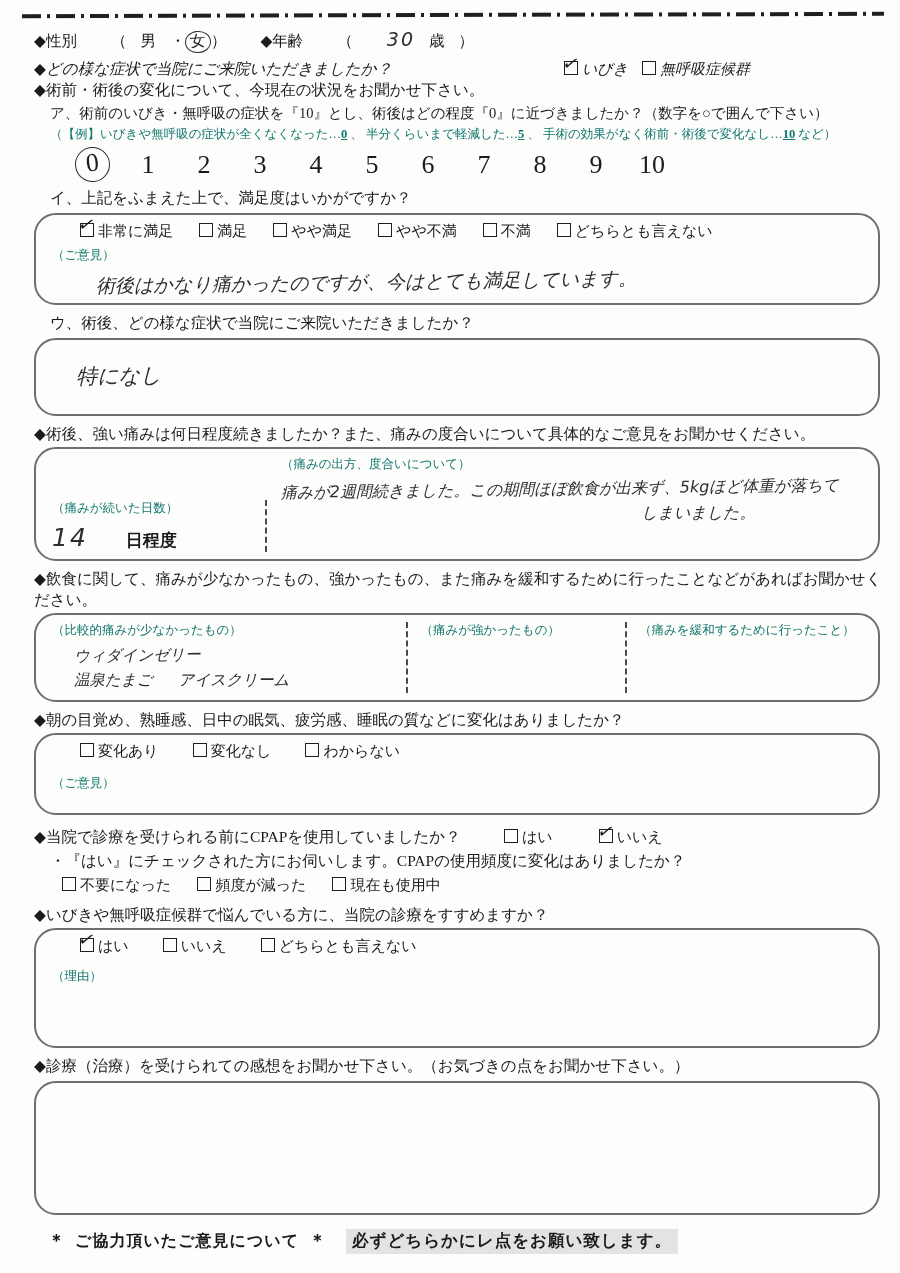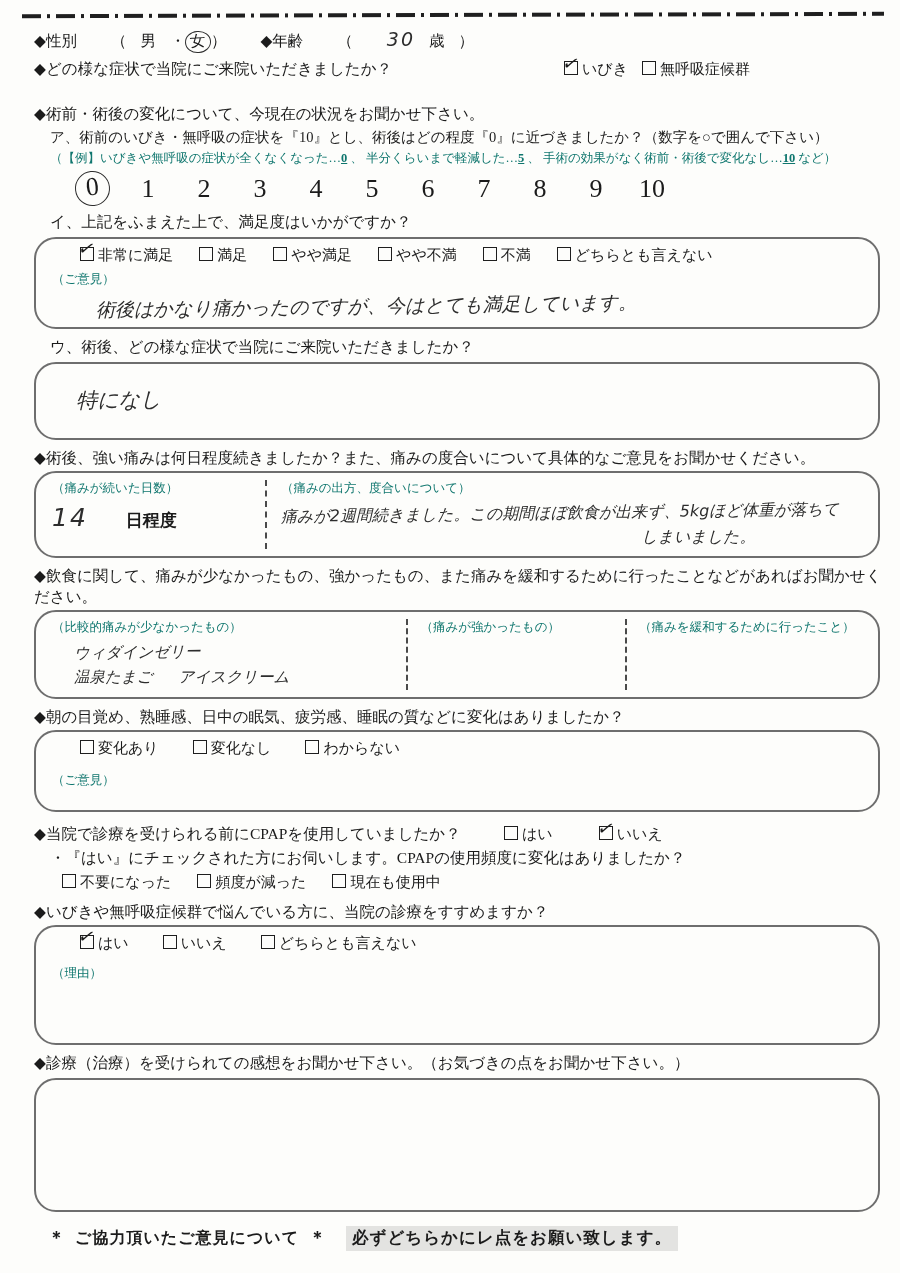--- a/index.html
+++ b/index.html
@@ -11,21 +11,21 @@
   }
   
   .title{font-size:24px;font-weight:bold;letter-spacing:3px;margin:4px 0 2px 8px;}
   .rule{
     height:4px;margin:3px 0 10px -12px;transform:rotate(-0.15deg);
     background:repeating-linear-gradient(90deg,#1f1f1f 0 19px,transparent 19px 25px,#1f1f1f 25px 28px,transparent 28px 34px);
   }
   .q{font-size:15.5px;line-height:1.35;}
   .small{font-size:12.5px;color:#0f766e;}
   .row{display:flex;align-items:baseline;}
-  .mb4{margin-bottom:4px;}.mb6{margin-bottom:6px;}.mb8{margin-bottom:24px;}.mb10{margin-bottom:10px;}
+  .mb4{margin-bottom:4px;}.mb6{margin-bottom:6px;}.mb8{margin-bottom:0;font-style:italic;}.mb10{margin-bottom:10px;}
   .indent1{margin-left:16px;}
   .indent2{margin-left:28px;}
   
   .cb{display:inline-flex;align-items:baseline;font-size:15px;cursor:default;}
   .cbx{display:inline-block;width:12px;height:12px;border:1.6px solid #1e1e1e;margin-right:4px;position:relative;top:1px;background:#fdfdfb;}
   .tick{
     position:absolute;left:-2px;top:-11px;font-size:19px;font-weight:bold;color:#1c1c1c;
     font-family:"DejaVu Sans",sans-serif;transform:rotate(9deg) skewX(-8deg);
   }
   
@@ -40,21 +40,21 @@
   .hw{font-family:"DejaVu Sans",sans-serif;font-style:italic;color:#2d2d2d;}
   .hw-block{transform:rotate(-0.8deg);}
   .age-hw{font-size:19px;letter-spacing:2px;}
   .comment-hw{font-size:19px;margin:4px 0 2px 44px;}
   .nothing-hw{font-size:21px;margin:10px 0 18px 24px;}
   .days-hw{font-size:25px;letter-spacing:2px;}
   .detail-hw{font-size:16px;line-height:1.5;}
   .food-hw{font-size:15.5px;line-height:1.7;}
   
   .pain-box{display:flex;min-height:76px;}
-  .pain-left{width:215px;border-right:2px dashed #4a4a4a;padding-right:10px;box-sizing:border-box;}
+  .pain-left{width:215px;border-right:2px dashed #4a4a4a;padding-right:10px;box-sizing:border-box;margin-top:44px;}
   .pain-right{flex:1;padding-left:14px;}
   .days-row{display:flex;align-items:flex-end;margin-top:6px;}
   .days-unit{font-size:17px;font-weight:bold;margin-left:38px;}
   .food-box{display:flex;min-height:86px;}
   .food-c1{width:44%;border-right:2px dashed #4a4a4a;box-sizing:border-box;padding-right:8px;}
   .food-c2{width:27%;border-right:2px dashed #4a4a4a;box-sizing:border-box;padding-left:12px;}
   .food-c3{width:29%;padding-left:12px;box-sizing:border-box;}
   .food-row2{display:flex;gap:26px;}
   
   .opts{display:flex;flex-wrap:wrap;column-gap:26px;row-gap:4px;align-items:baseline;}

